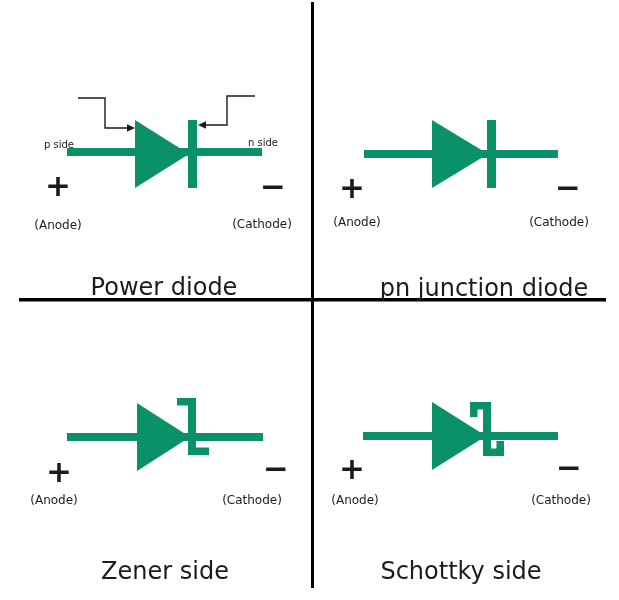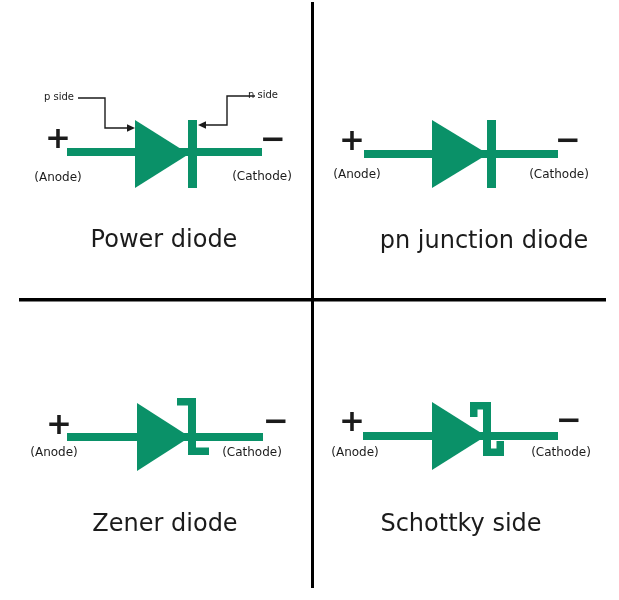--- a/index.html
+++ b/index.html
@@ -11,20 +11,21 @@
     color:var(--ink,#1b1b1b);
     overflow:hidden;
   }
   .art{position:absolute;left:0;top:0;}
   .txt{
     position:absolute;
     transform:translate(-50%,-50%);
     white-space:nowrap;
     color:var(--ink,#1b1b1b);
     line-height:1;
+    margin-top:48px;
   }
   .sym{font-size:31px;font-weight:bold;}
   .lbl{font-size:12px;}
   .ttl{font-size:24px;}
   .ann{font-size:10px;}
 </style>
 </head>
 <body>
 
 <div class="stage">
@@ -91,21 +92,21 @@
     <span class="txt lbl" style="left:357px;top:174px">(Anode)</span>
     <span class="txt lbl" style="left:559px;top:174px">(Cathode)</span>
     <span class="txt ttl" style="left:484px;top:240px">pn junction diode</span>
   </div>
 
   <div>
     <span class="txt sym" style="left:59px;top:423px">+</span>
     <span class="txt sym" style="left:276px;top:420px">−</span>
     <span class="txt lbl" style="left:54px;top:452px">(Anode)</span>
     <span class="txt lbl" style="left:252px;top:452px">(Cathode)</span>
-    <span class="txt ttl" style="left:165px;top:523px">Zener diode</span>
+    <span class="txt ttl" style="left:165px;top:523px">Zener side</span>
   </div>
 
   <div>
     <span class="txt sym" style="left:352px;top:420px">+</span>
     <span class="txt sym" style="left:569px;top:419px">−</span>
     <span class="txt lbl" style="left:355px;top:452px">(Anode)</span>
     <span class="txt lbl" style="left:561px;top:452px">(Cathode)</span>
     <span class="txt ttl" style="left:461px;top:523px">Schottky side</span>
   </div>
 

